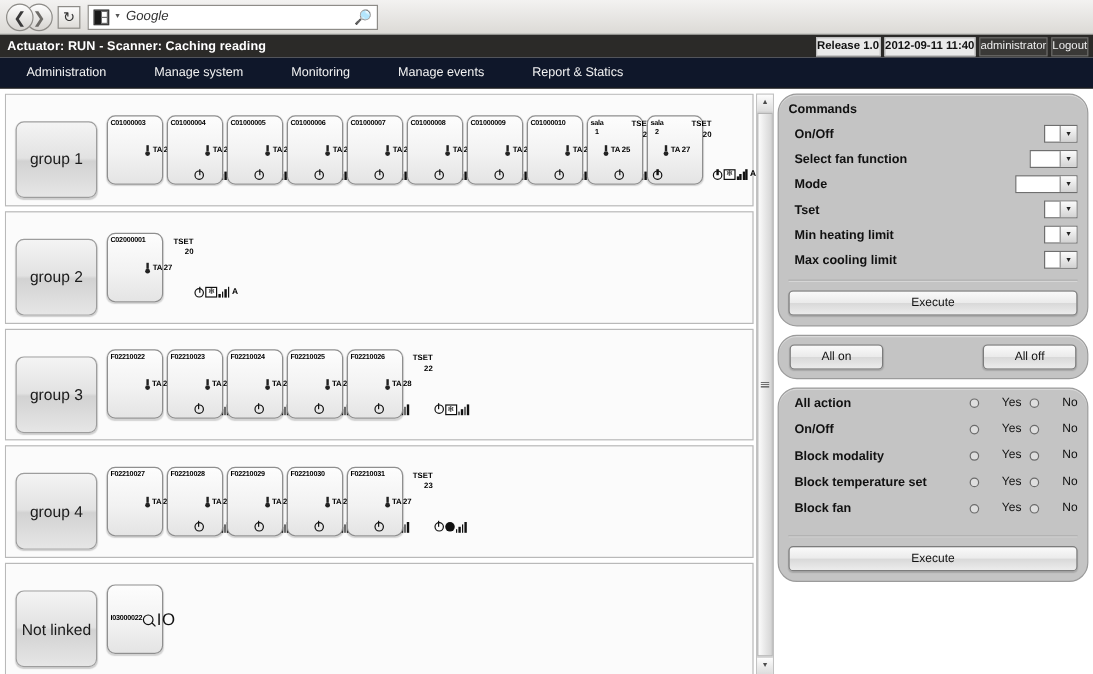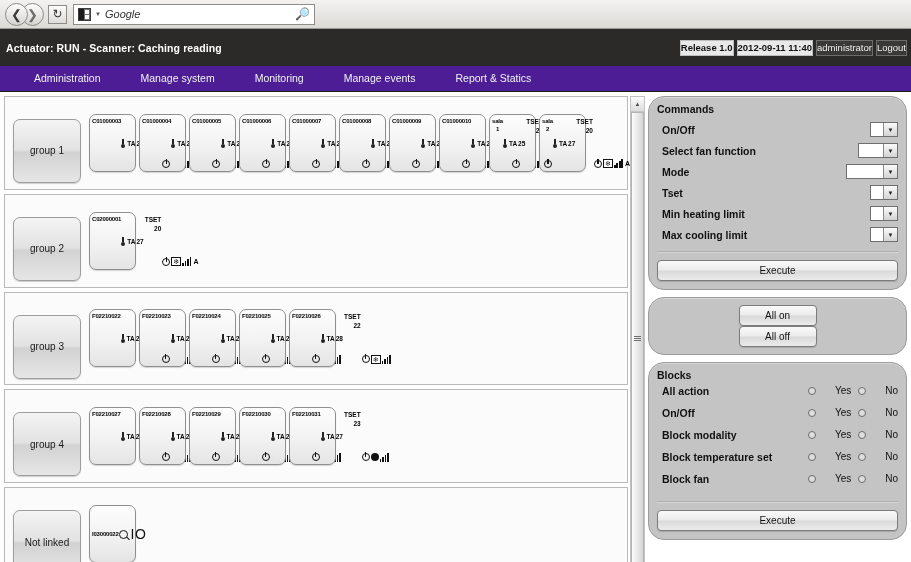--- a/index.html
+++ b/index.html
@@ -70,35 +70,35 @@
     content:"";position:absolute;right:1px;top:1px;width:4px;height:4px;background:#fff;
   }
   .g-logo:before{
     content:"";position:absolute;right:1px;bottom:1px;width:4px;height:4px;background:#fff;
   }
   .search-text{flex:1;font-size:11px;color:#333;font-style:italic;}
   .magnify{font-size:12px;color:#444;transform:scaleX(-1);}
 
   
   .app-header{
-    height:37px;background:#2b2a28;color:#fff;
+    height:19px;background:#2b2a28;color:#fff;
     display:flex;align-items:center;justify-content:space-between;
     padding:0 4px 0 6px;box-sizing:border-box;
   }
   .status-text{font-size:10.5px;font-weight:bold;letter-spacing:.1px;}
   .header-right{display:flex;align-items:center;gap:3px;}
   .hchip{
     background:#e9e9e9;color:#111;border:1px solid #bdbdbd;
     font-size:9.5px;font-weight:bold;padding:1px 0;line-height:12px;
   }
   .hchip.user{background:#3a3937;color:#efefef;border:1px solid #6d6c69;font-weight:normal;}
 
   .nav-bar{
-    height:25px;background:#4c1d95;
-    display:flex;align-items:center;padding-left:14px;
+    height:25px;background:#0f172a;
+    display:flex;align-items:center;padding-left:2px;
     border-bottom:1px solid #1f1e1c;
   }
   .nav-item{
     color:#f2f2f2;font-size:10.5px;padding:0 20px;line-height:25px;
     white-space:nowrap;
   }
 
   
   .main{
     display:flex;height:489px;background:#fff;
@@ -119,21 +119,21 @@
     display:flex;align-items:center;
     padding:6px 8px;box-sizing:border-box;
     gap:8px;min-height:83px;
   }
   .group-btn{
     width:66px;height:62px;flex:none;
     border:1px solid #9d9d9d;border-radius:7px;
     background:linear-gradient(#f4f4f4 0%,#e2e2e2 48%,#d2d2d2 52%,#e6e6e6 100%);
     box-shadow:0 1px 1px rgba(0,0,0,.18);
     display:flex;align-items:center;justify-content:center;
-    font-size:10px;color:#1a1a1a;margin-top:16px;
+    font-size:13px;color:#1a1a1a;margin-top:16px;
   }
   .cards{display:flex;gap:3px;flex-wrap:nowrap;}
 
   .card{
     width:47px;height:58px;box-sizing:border-box;
     border:1px solid #8f8f8f;border-radius:7px;
     background:linear-gradient(#fdfdfd 0%,#f2f2f2 55%,#e4e4e4 100%);
     box-shadow:0 1px 1px rgba(0,0,0,.16);
     display:flex;flex-direction:row;
     padding:2px 2px 2px 2px;
@@ -280,21 +280,20 @@
     border:1px solid #7c7c7c;border-radius:4px;
     background:linear-gradient(#fafafa 0%,#ebebeb 48%,#d9d9d9 52%,#ececec 100%);
     box-shadow:0 1px 1px rgba(0,0,0,.15);
     font-size:10px;color:#111;
     display:flex;align-items:center;justify-content:center;
     font-family:"Liberation Sans", sans-serif;
   }
   .panel.row-btns{
     display:flex;align-items:center;justify-content:space-between;
     padding:7px 9px;
-    flex-direction:column;
   }
   .btn.wide{min-width:78px;}
 
   .rrow{
     display:flex;align-items:flex-start;justify-content:space-between;
     height:22px;
   }
   .radios{display:flex;align-items:center;gap:7px;}
   .radio-opt{display:flex;align-items:center;gap:19px;}
   .radio{
@@ -922,21 +921,20 @@
       <div class="panel-sep"></div>
       <div class="btn">Execute</div>
     </div>
 
     <div class="panel row-btns">
       <div class="btn wide">All on</div>
       <div class="btn wide">All off</div>
     </div>
 
     <div class="panel">
-      <div class="panel-title">Blocks</div>
 
       <div class="rrow">
         <span class="flabel">All action</span>
         <span class="radios">
           <span class="radio-opt">
             <span class="radio"></span>
             <span class="radio-label">Yes</span>
           </span>
           <span class="radio-opt">
             <span class="radio"></span>

